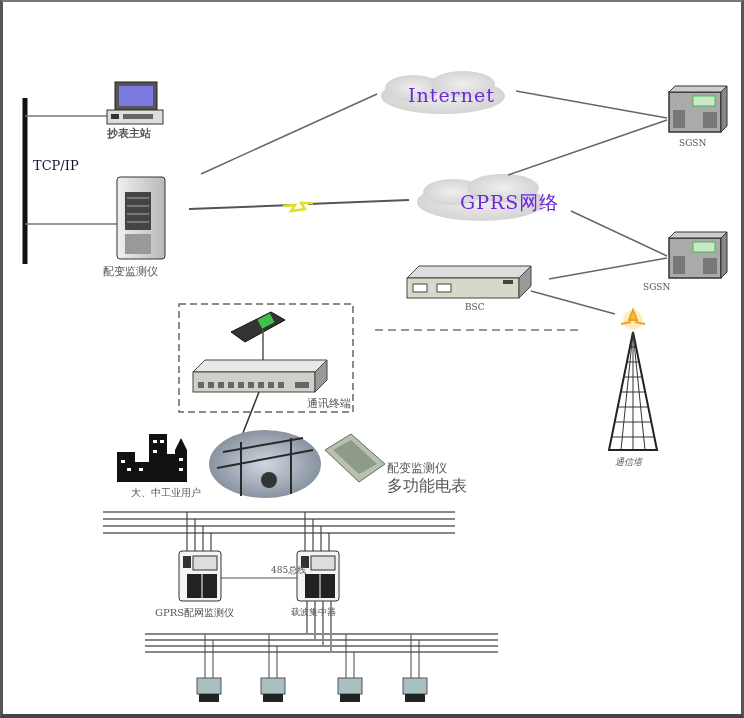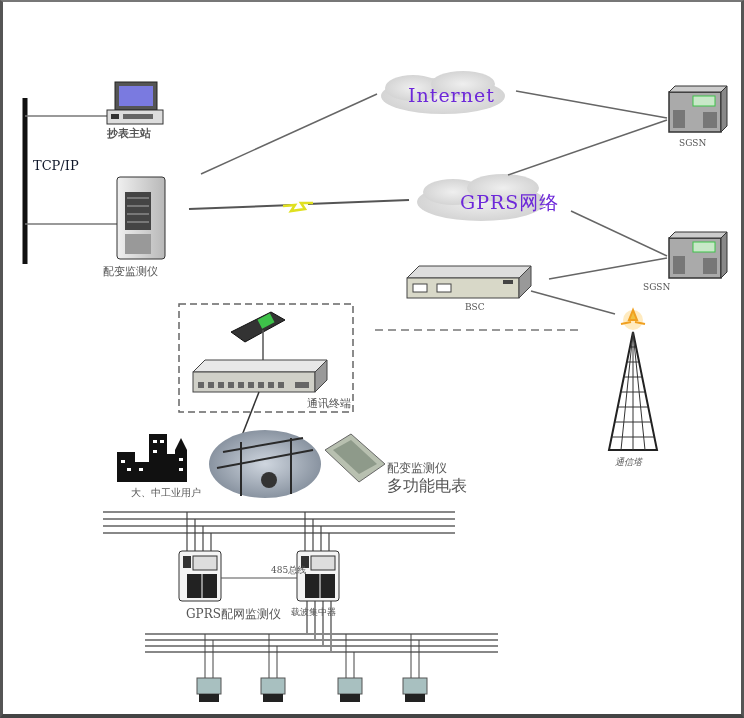--- a/index.html
+++ b/index.html
@@ -274,16 +274,16 @@
 <div class="lbl big" style="left:457px;top:188px;">GPRS网络</div>
 <div class="lbl" style="left:676px;top:136px;font-size:9px;">SGSN</div>
 <div class="lbl" style="left:640px;top:280px;font-size:9px;">SGSN</div>
 <div class="lbl" style="left:440px;top:300px;font-size:9px;margin-left:22px;">BSC</div>
 <div class="lbl" style="left:612px;top:454px;font-size:9px;font-style:italic;">通信塔</div>
 <div class="lbl" style="left:264px;top:394px;margin-left:40px;">通讯终端</div>
 <div class="lbl" style="left:128px;top:484px;font-size:10px;">大、中工业用户</div>
 <div class="lbl" style="left:384px;top:458px;font-size:12px;">配变监测仪</div>
 <div class="lbl" style="left:384px;top:474px;font-size:16px;">多功能电表</div>
 <div class="lbl" style="left:236px;top:562px;font-size:9px;margin-left:32px;">485总线</div>
-<div class="lbl" style="left:152px;top:604px;font-size:12px;margin-left:31px;">GPRS配网监测仪</div>
+<div class="lbl" style="left:152px;top:604px;font-size:10px;">GPRS配网监测仪</div>
 <div class="lbl" style="left:288px;top:604px;font-size:9px;">载波集中器</div>
 
 </div>
 
 </body></html>

